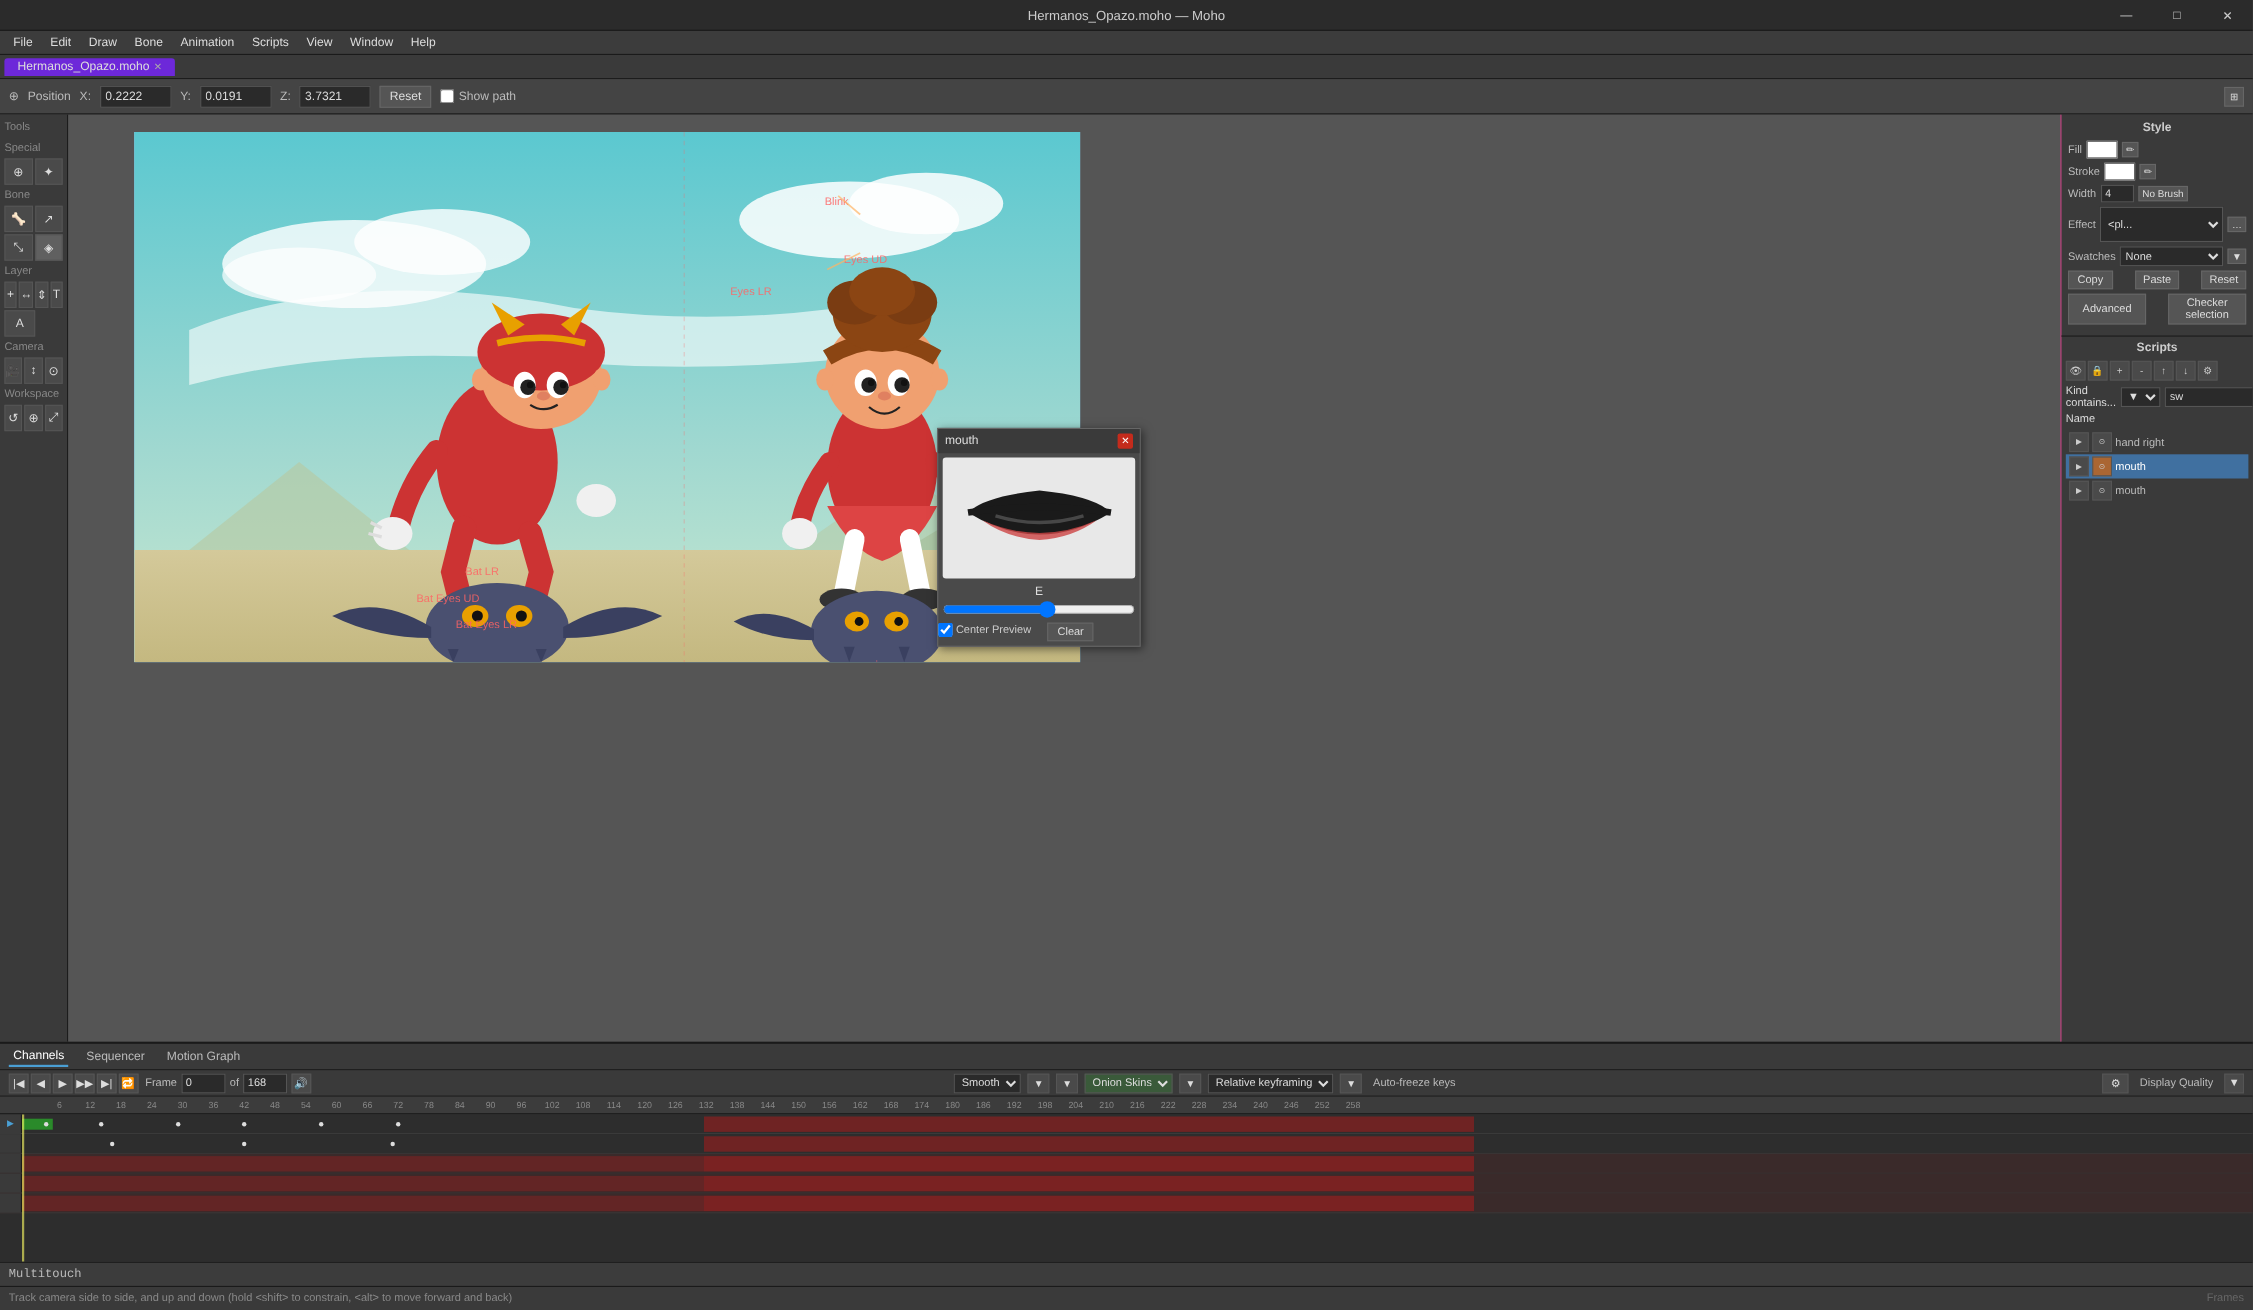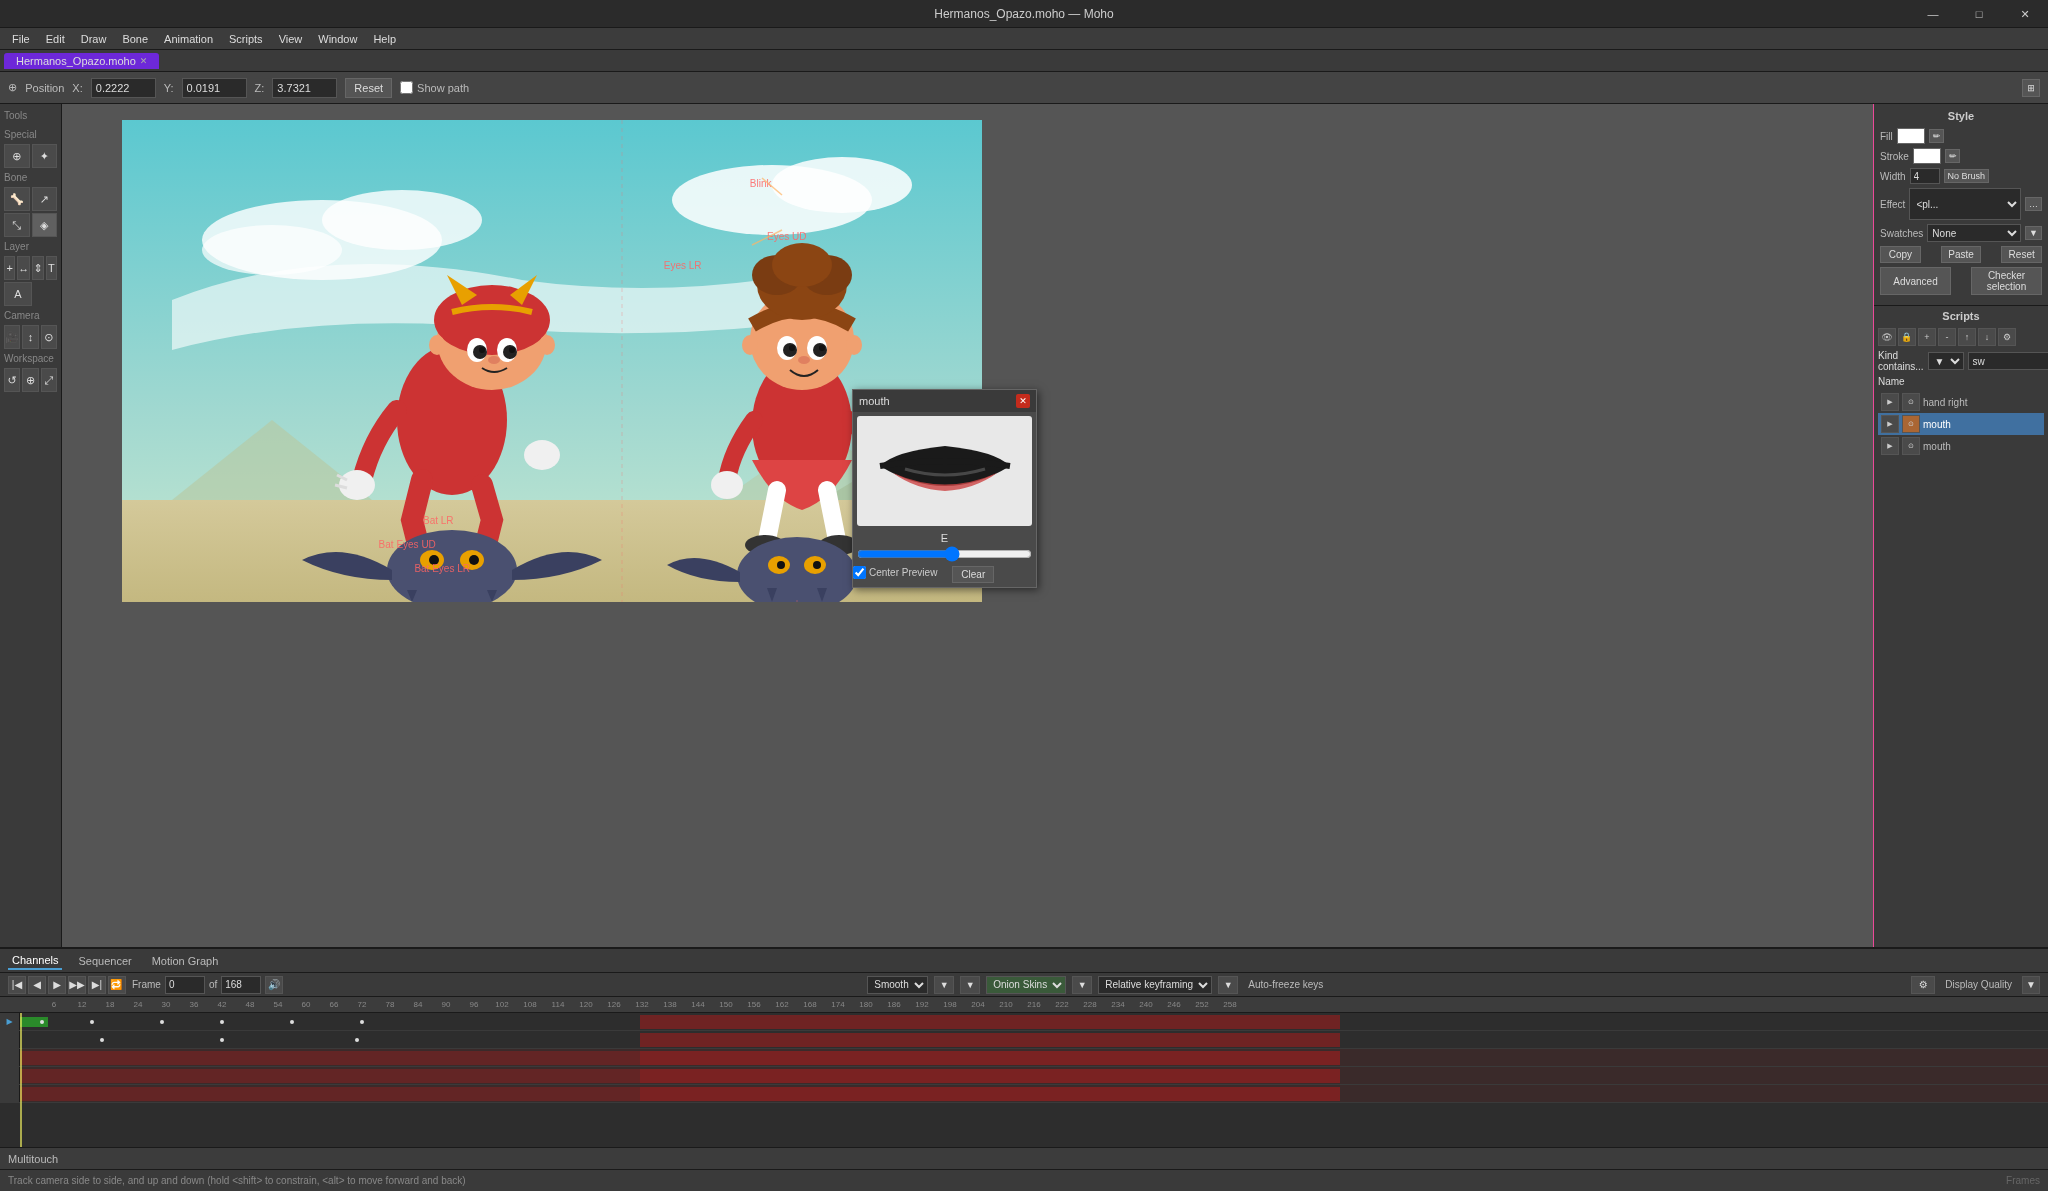--- a/index.html
+++ b/index.html
@@ -538,20 +538,21 @@
     
     #multitouch-bar {
       height: 22px;
       background: #3c3c3c;
       display: flex;
       align-items: center;
       padding: 0 8px;
       font-size: 11px;
       color: #bbb;
       border-top: 1px solid #1a1a1a;
+      font-family: Liberation Mono, monospace;
     }
 
     
     .cam-label {
       position: absolute;
       color: rgba(255, 100, 100, 0.85);
       font-size: 10px;
       font-family: Arial, sans-serif;
       pointer-events: none;
       white-space: nowrap;

